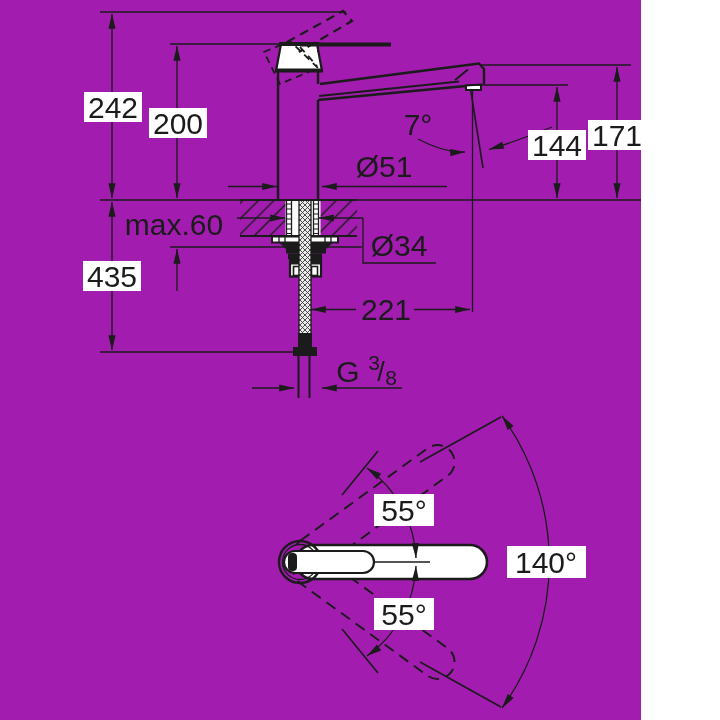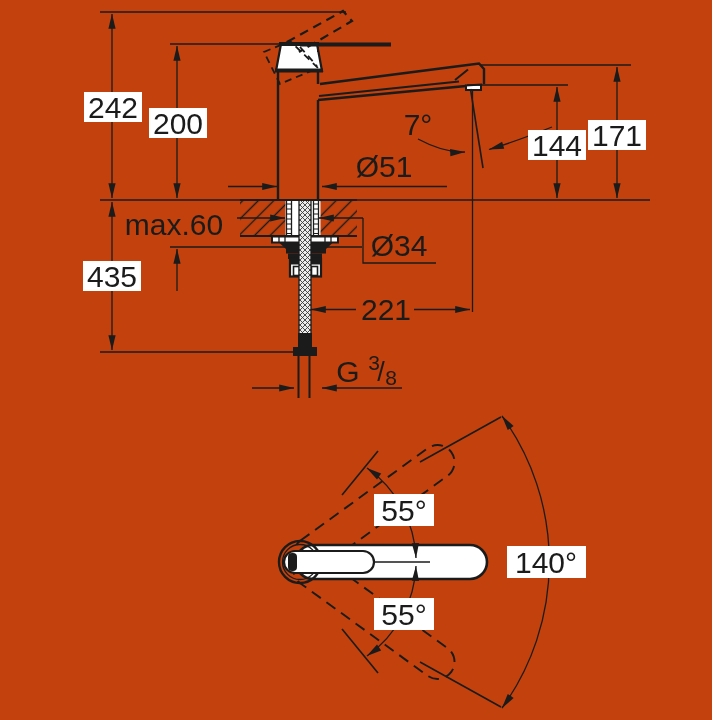--- a/index.html
+++ b/index.html
@@ -1,16 +1,16 @@
 <!DOCTYPE html>
 <html><head>
 <meta charset="utf-8">
 <style>
   html,body{margin:0;padding:0;background:#ffffff;}
-  .stage{position:relative;width:712px;height:720px;background:#c2410c;overflow:hidden;
+  .stage{position:relative;width:641px;height:720px;background:#a21caf;overflow:hidden;
          font-family:"Liberation Sans",sans-serif;}
   svg{display:block;}
   .ol{stroke:#1b1b1b;stroke-width:2.4;fill:none;stroke-linecap:butt;}
   .ol2{stroke:#1b1b1b;stroke-width:2;fill:none;}
   .thick{stroke:#1b1b1b;stroke-width:4;fill:none;}
   .tl{stroke:#1b1b1b;stroke-width:1.3;fill:none;}
   .ml{stroke:#1b1b1b;stroke-width:1.6;fill:none;}
   .dashlever{stroke:#1b1b1b;stroke-width:2.2;fill:none;stroke-dasharray:9 6;}
   .dashcap{stroke:#1b1b1b;stroke-width:1.8;fill:none;stroke-dasharray:7 5;}
   .dashcapsule{stroke:#1b1b1b;stroke-width:1.9;fill:none;stroke-dasharray:11 7;}

